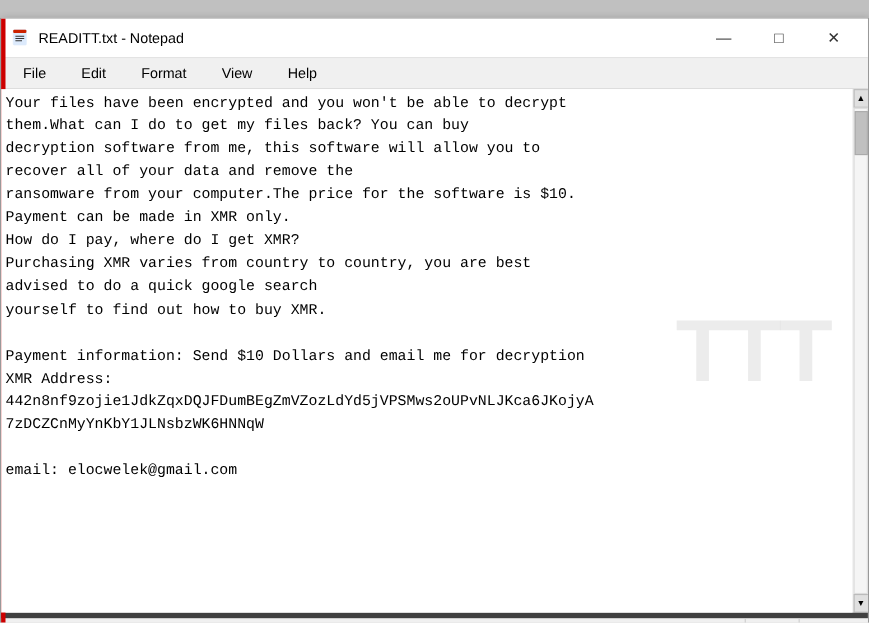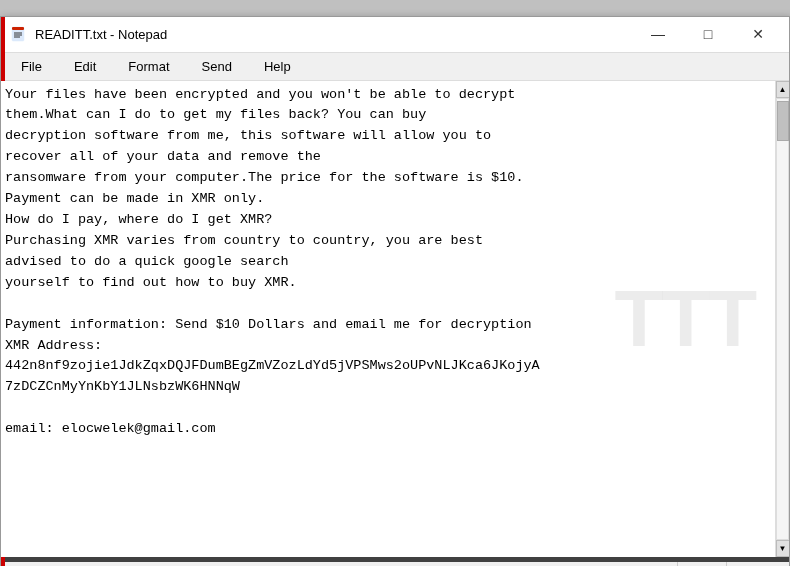--- a/index.html
+++ b/index.html
@@ -231,21 +231,21 @@
       <button class="title-bar-btn">—</button>
       <button class="title-bar-btn">□</button>
       <button class="title-bar-btn close">✕</button>
     </div>
   </div>
 
   <div class="menu-bar">
     <span class="menu-item">File</span>
     <span class="menu-item">Edit</span>
     <span class="menu-item">Format</span>
-    <span class="menu-item">Send</span>
+    <span class="menu-item">View</span>
     <span class="menu-item">Help</span>
   </div>
 
   <div class="editor-area">
     <div class="text-content">
       <div class="watermark">TTT</div>
       <pre>Your files have been encrypted and you won't be able to decrypt
 them.What can I do to get my files back? You can buy
 decryption software from me, this software will allow you to
 recover all of your data and remove the

